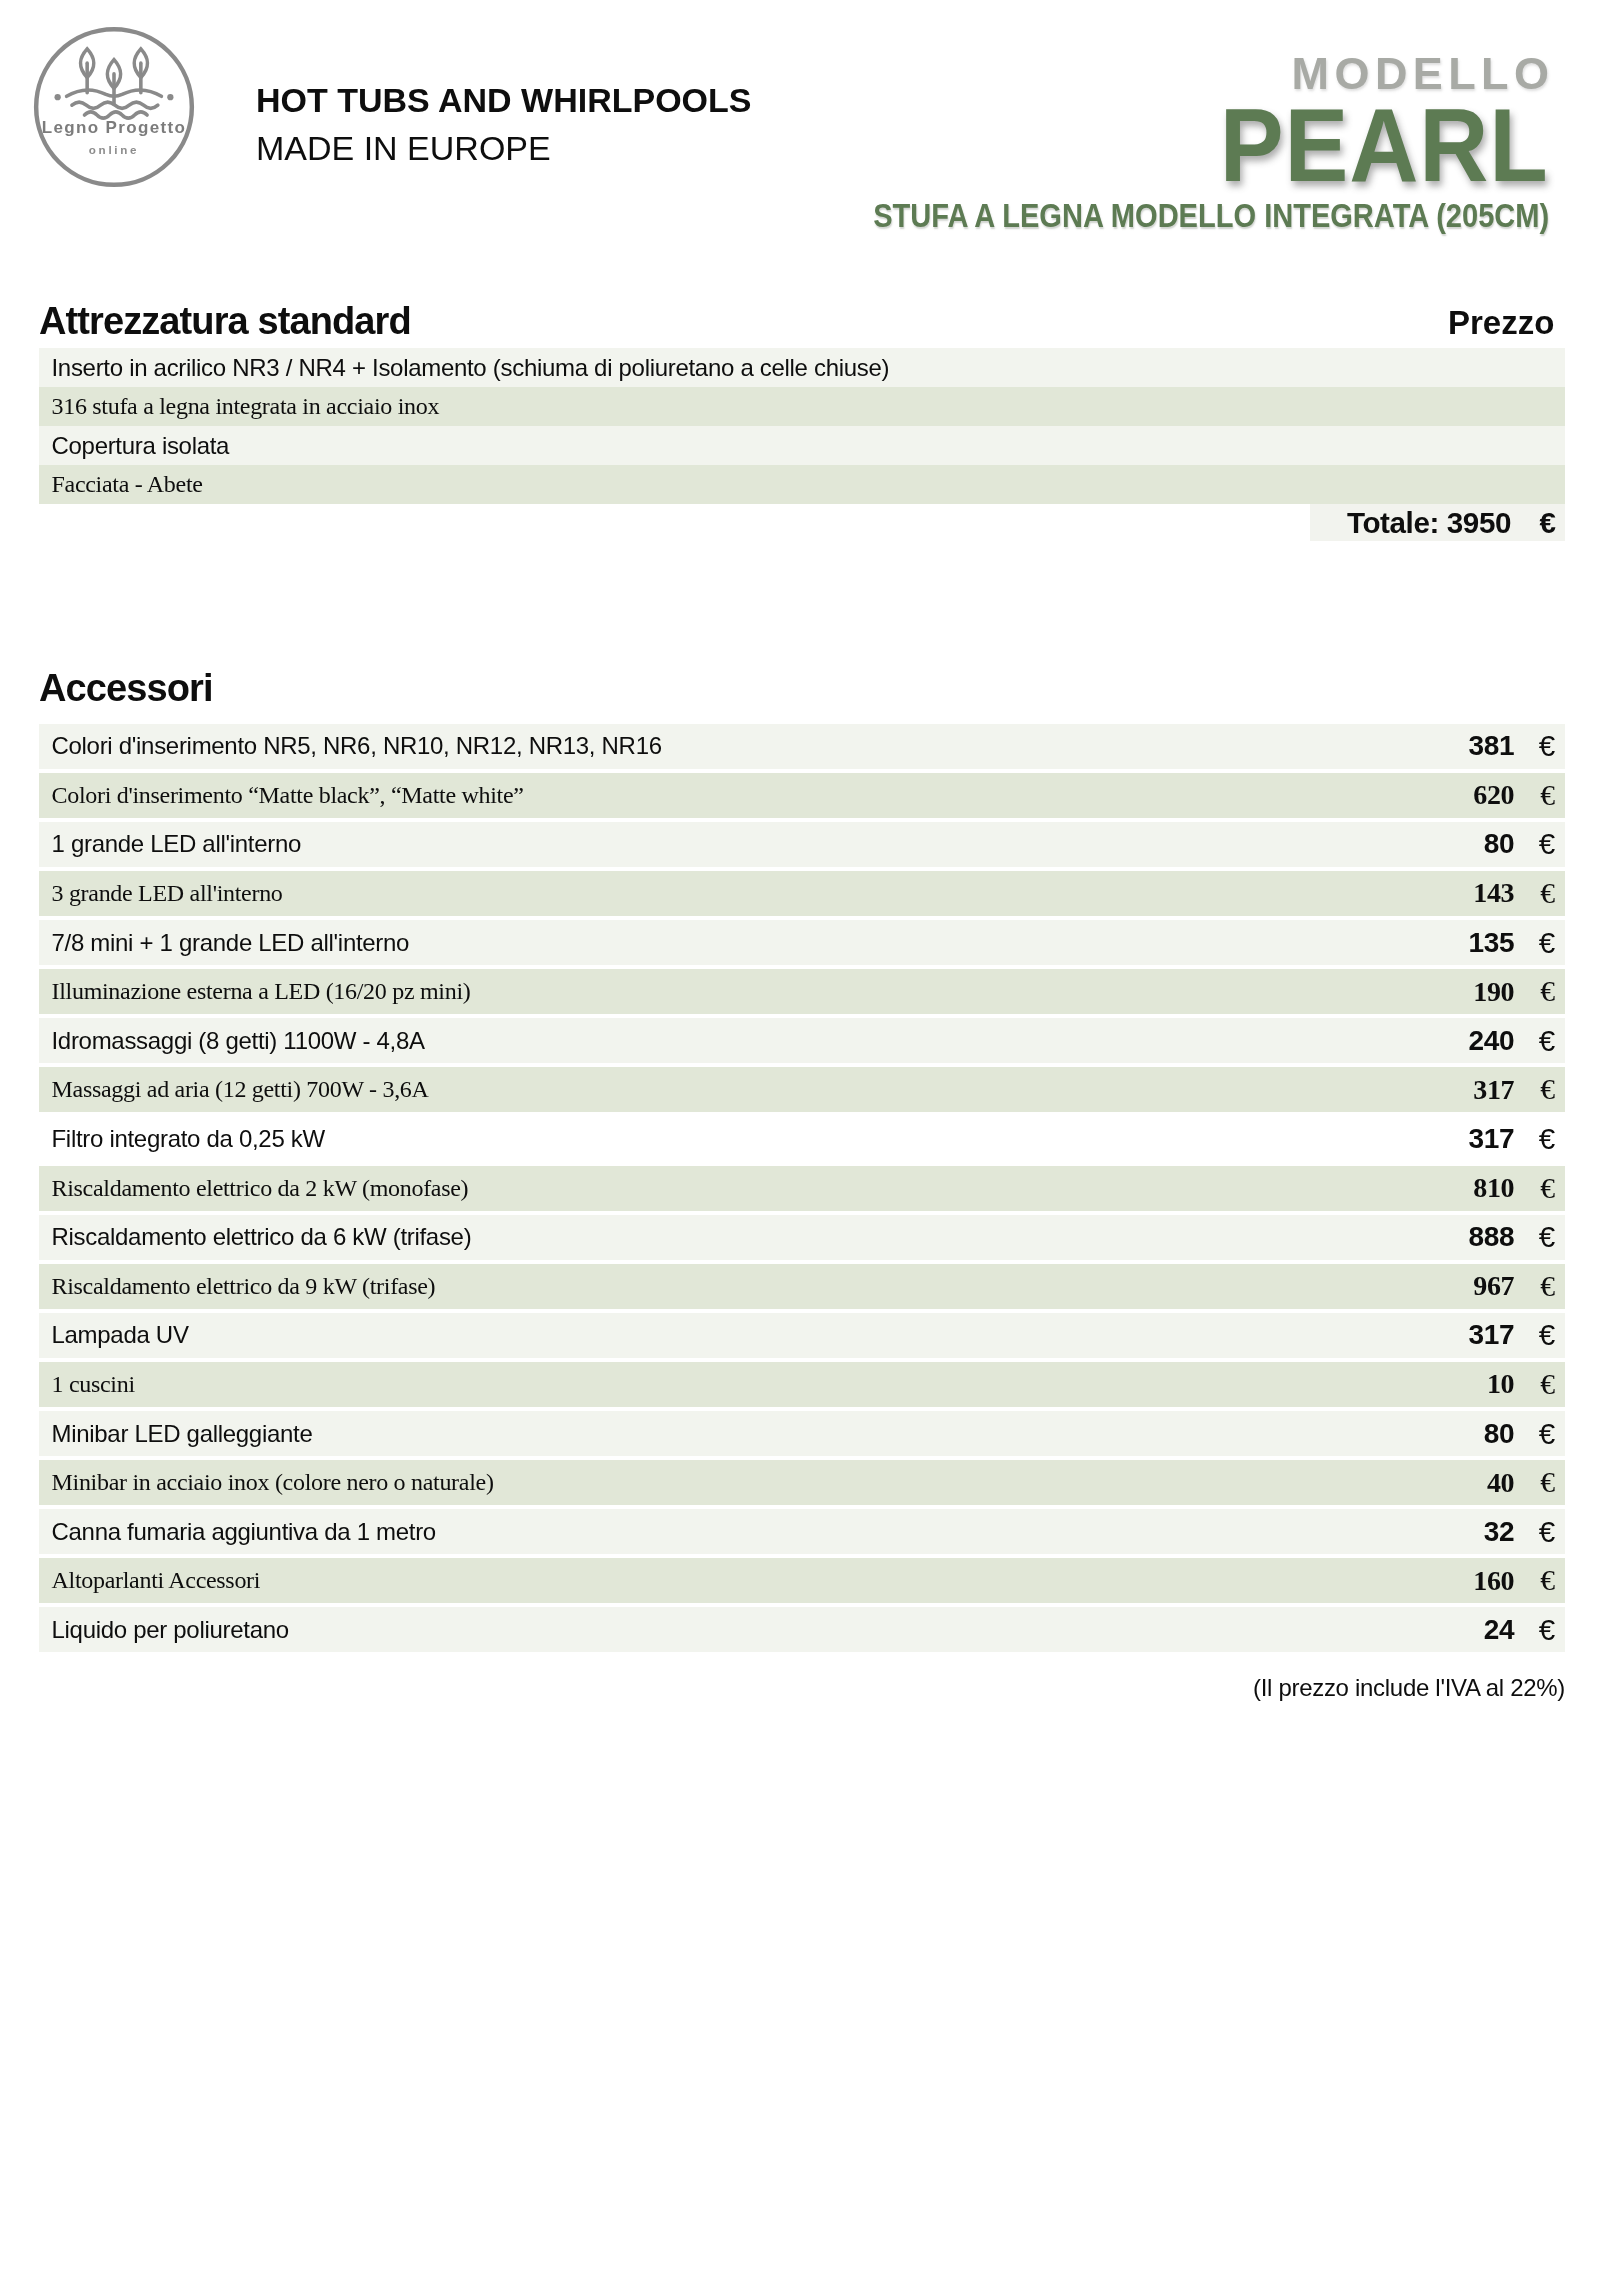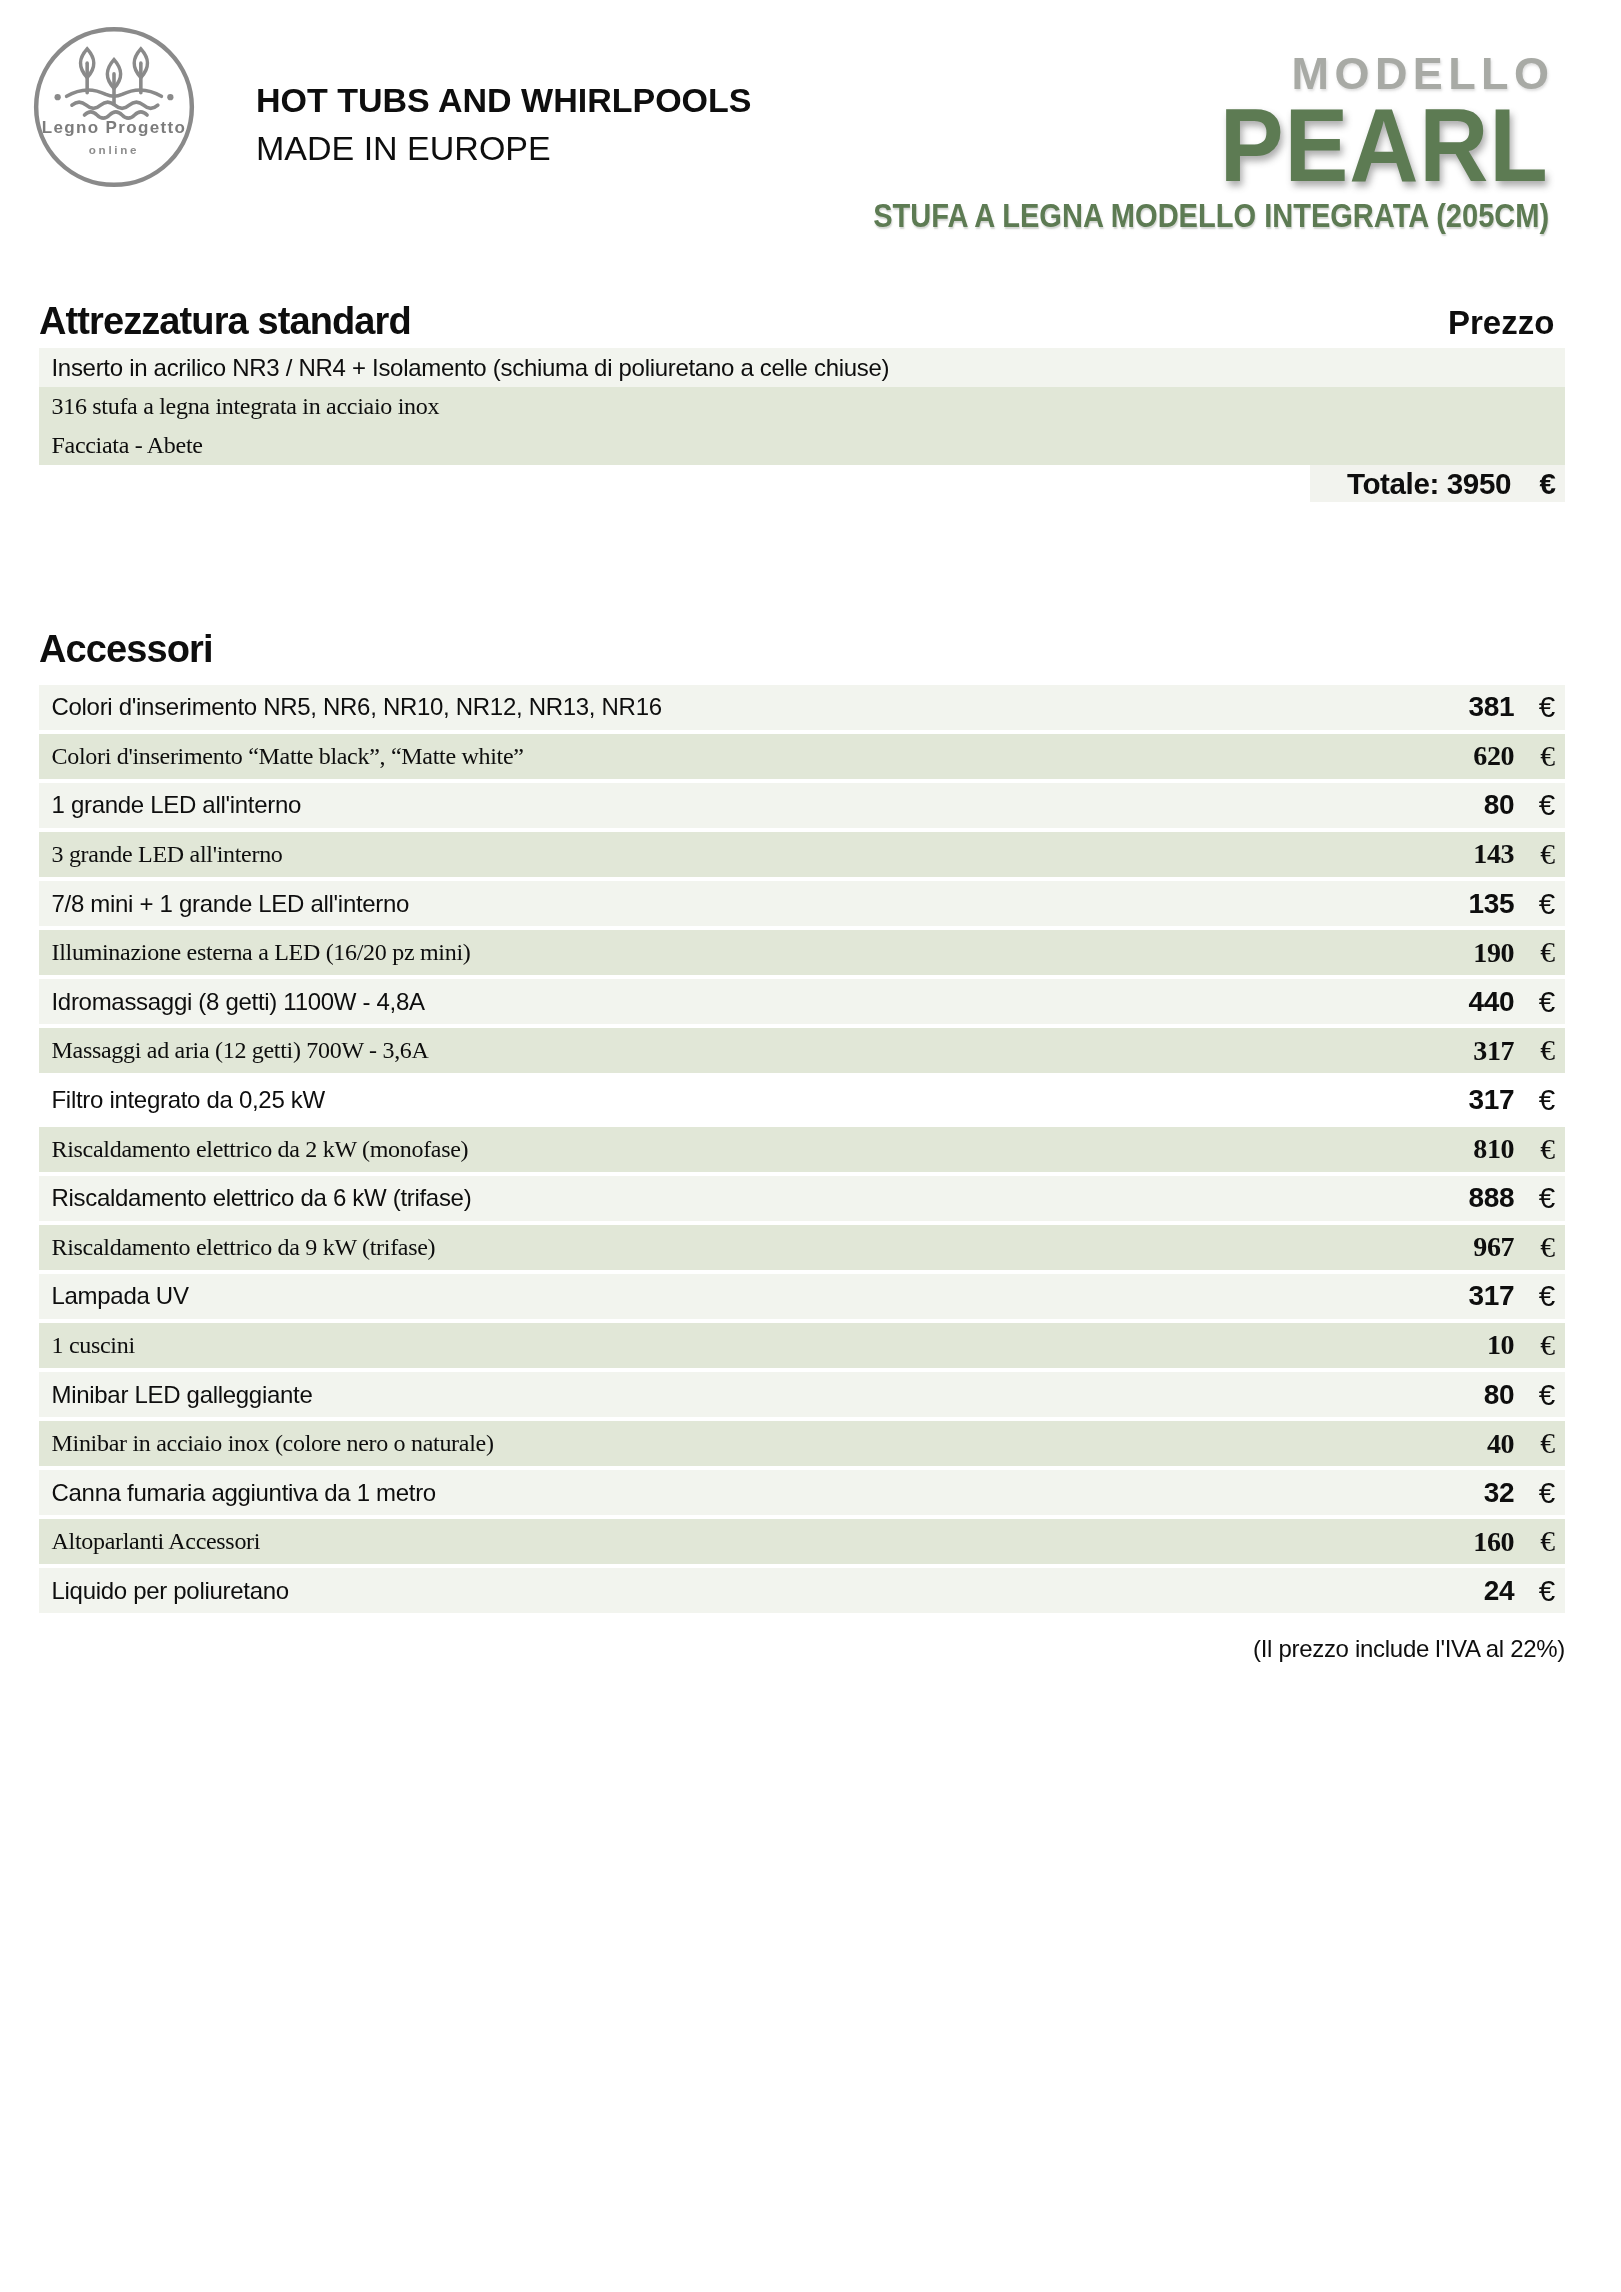--- a/index.html
+++ b/index.html
@@ -95,20 +95,23 @@
       <div class="price-header">Prezzo</div>
     </div>
 
     <div>
         <div class="std-row bg-light">
           <span class="row-label">Inserto in acrilico NR3 / NR4 + Isolamento (schiuma di poliuretano a celle chiuse)</span>
         </div>
         <div class="std-row bg-green">
           <span class="row-label">316 stufa a legna integrata in acciaio inox</span>
         </div>
+        <div class="std-row bg-light">
+          <span class="row-label">Copertura isolata</span>
+        </div>
         <div class="std-row bg-green">
           <span class="row-label">Facciata - Abete</span>
         </div>
       </div>
 
     <div class="total-row">
       <div class="total-box">
         <span class="total-text">Totale: 3950</span>
         <span class="total-euro">€</span>
       </div>
@@ -142,21 +145,21 @@
           <span class="acc-price">135</span>
           <span class="acc-euro">€</span>
         </div>
         <div class="acc-row bg-green">
           <span class="row-label">Illuminazione esterna a LED (16/20 pz mini)</span>
           <span class="acc-price">190</span>
           <span class="acc-euro">€</span>
         </div>
         <div class="acc-row bg-light">
           <span class="row-label">Idromassaggi (8 getti) 1100W - 4,8A</span>
-          <span class="acc-price">440</span>
+          <span class="acc-price">240</span>
           <span class="acc-euro">€</span>
         </div>
         <div class="acc-row bg-green">
           <span class="row-label">Massaggi ad aria (12 getti) 700W - 3,6A</span>
           <span class="acc-price">317</span>
           <span class="acc-euro">€</span>
         </div>
         <div class="acc-row bg-white">
           <span class="row-label">Filtro integrato da 0,25 kW</span>
           <span class="acc-price">317</span>

